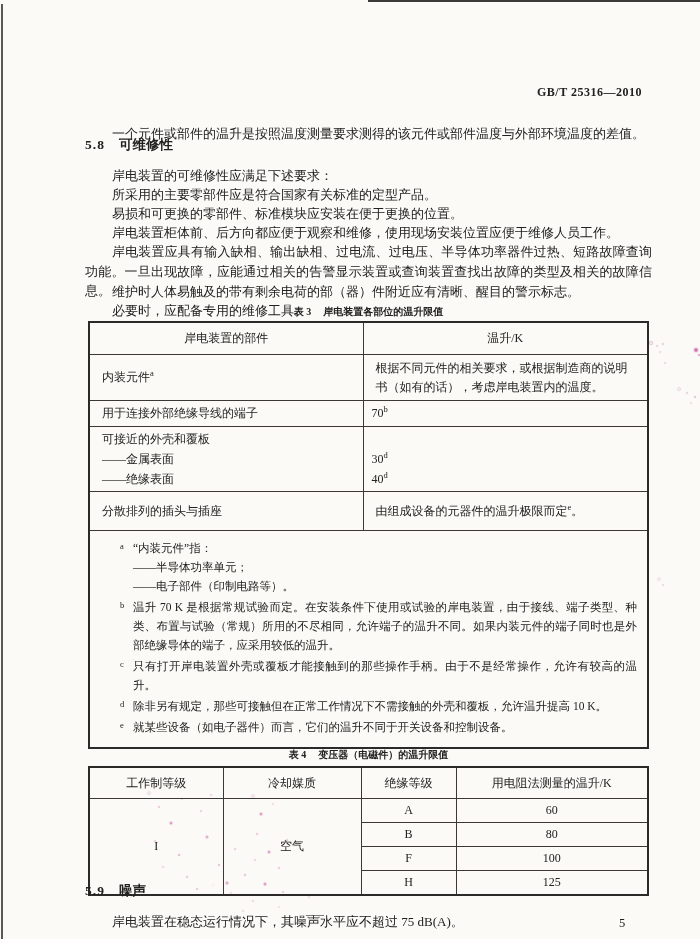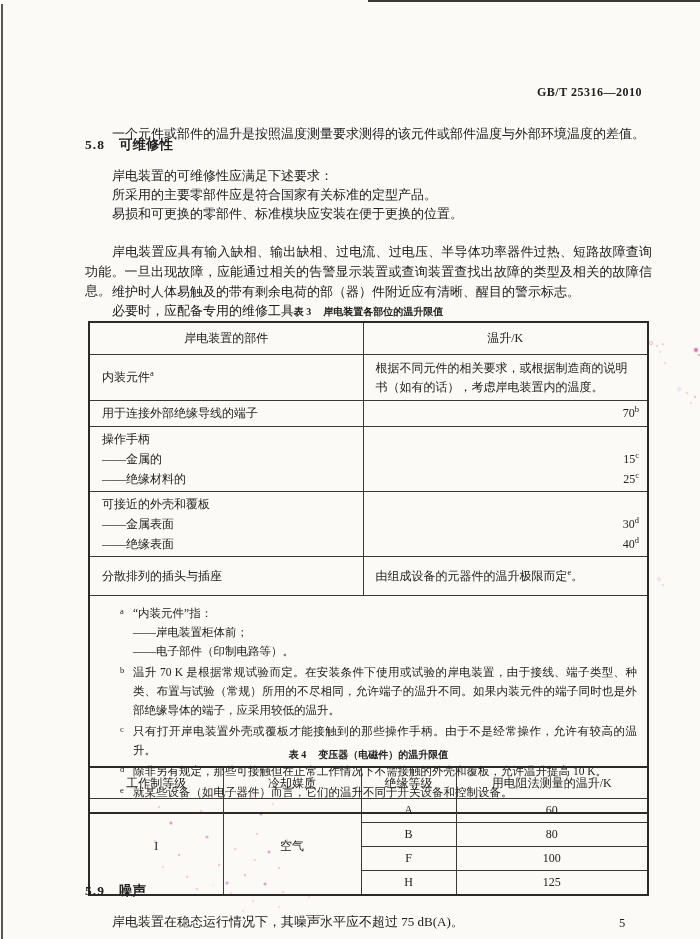--- a/index.html
+++ b/index.html
@@ -34,21 +34,21 @@
   .tcaption{position:absolute;left:88px;width:561px;text-align:center;font-weight:bold;font-size:10px;}
   .tcaption .clabel{margin-right:12px;}
 
   table{border-collapse:collapse;table-layout:fixed;}
   .dtable{position:absolute;left:88px;width:561px;background:transparent;}
   .dtable td{border:1px solid #3b3836;font-size:12px;padding:2px 8px;vertical-align:middle;color:#23211f;}
   .t3{border:2px solid #2c2a28;}
   .t4{border:2px solid #2c2a28;}
   .t3 col.c1{width:274px;}
   .t3 td.left{text-align:left;padding-left:12px;}
-  .t3 td.center{text-align:right;}
+  .t3 td.center{text-align:left;}
   .hdr td{text-align:center !important;height:27px;}
   .stack div{line-height:20px;height:20px;white-space:nowrap;}
   sup{font-size:8.5px;line-height:0;}
 
   .fnotes{padding:8px 10px 10px 30px !important;}
   .fn{position:relative;font-size:11.5px;line-height:19px;text-align:justify;padding-left:13px;}
   .fn .mk{position:absolute;left:0;top:-2px;font-size:8.5px;}
   .fn-gap{margin-top:2px;}
 
   .t4 td{text-align:center;}
@@ -105,20 +105,21 @@
 
   <p class="para indent" style="top:111px;">一个元件或部件的温升是按照温度测量要求测得的该元件或部件温度与外部环境温度的差值。</p>
 
   <div class="heading" style="top:136px;">
     <span class="hnum">5.8</span><span>可维修性</span>
   </div>
 
   <p class="para indent" style="top:153px;">岸电装置的可维修性应满足下述要求：</p>
   <p class="para indent" style="top:172px;">所采用的主要零部件应是符合国家有关标准的定型产品。</p>
   <p class="para indent" style="top:191px;">易损和可更换的零部件、标准模块应安装在便于更换的位置。</p>
+  <p class="para indent" style="top:210px;">岸电装置柜体前、后方向都应便于观察和维修，使用现场安装位置应便于维修人员工作。</p>
   <p class="para indent" style="top:229px;">岸电装置应具有输入缺相、输出缺相、过电流、过电压、半导体功率器件过热、短路故障查询功能。一旦出现故障，应能通过相关的告警显示装置或查询装置查找出故障的类型及相关的故障信息。</p>
   <p class="para indent" style="top:269px;">维护时人体易触及的带有剩余电荷的部（器）件附近应有清晰、醒目的警示标志。</p>
   <p class="para indent" style="top:288px;">必要时，应配备专用的维修工具。</p>
 
   <div class="tcaption" style="top:305px;">
     <span class="clabel">表 3</span><span>岸电装置各部位的温升限值</span>
   </div>
 
   <table class="dtable t3" style="top:321px;">
     <colgroup>
@@ -130,32 +131,20 @@
       <td>岸电装置的部件</td>
       <td>温升/K</td>
     </tr>
     <tr style="height:46px;">
       <td class="left"><span>内装元件</span><sup>a</sup></td>
       <td class="left" style="line-height:19px;margin-top:16px;">根据不同元件的相关要求，或根据制造商的说明书（如有的话），考虑岸电装置内的温度。</td>
     </tr>
     <tr style="height:26px;padding-left:32px;">
       <td class="left">用于连接外部绝缘导线的端子</td>
       <td class="center"><span>70</span><sup>b</sup></td>
-    </tr>
-    <tr style="height:60px;">
-      <td class="left stack">
-        <div>操作手柄</div>
-        <div>——金属的</div>
-        <div>——绝缘材料的</div>
-      </td>
-      <td class="center stack">
-        <div>&nbsp;</div>
-        <div><span>15</span><sup>c</sup></div>
-        <div><span>25</span><sup>c</sup></div>
-      </td>
     </tr>
     <tr style="height:60px;">
       <td class="left stack">
         <div>可接近的外壳和覆板</div>
         <div>——金属表面</div>
         <div>——绝缘表面</div>
       </td>
       <td class="center stack">
         <div>&nbsp;</div>
         <div><span>30</span><sup>d</sup></div>
@@ -164,21 +153,21 @@
     </tr>
     <tr style="height:39px;">
       <td class="left">分散排列的插头与插座</td>
       <td class="left"><span>由组成设备的元器件的温升极限而定</span><sup>e</sup><span>。</span></td>
     </tr>
     <tr>
       <td colspan="2" class="fnotes">
         <div class="fn">
           <span class="mk">a</span>
           <span>“内装元件”指：</span>
-          <div>——岸电装置柜体前；</div>
+          <div>——半导体功率单元；</div>
           <div>——电子部件（印制电路等）。</div>
         </div>
         <div class="fn fn-gap">
           <span class="mk">b</span>
           <span>温升 70 K 是根据常规试验而定。在安装条件下使用或试验的岸电装置，由于接线、端子类型、种类、布置与试验（常规）所用的不尽相同，允许端子的温升不同。如果内装元件的端子同时也是外部绝缘导体的端子，应采用较低的温升。</span>
         </div>
         <div class="fn fn-gap">
           <span class="mk">c</span>
           <span>只有打开岸电装置外壳或覆板才能接触到的那些操作手柄。由于不是经常操作，允许有较高的温升。</span>
         </div>

